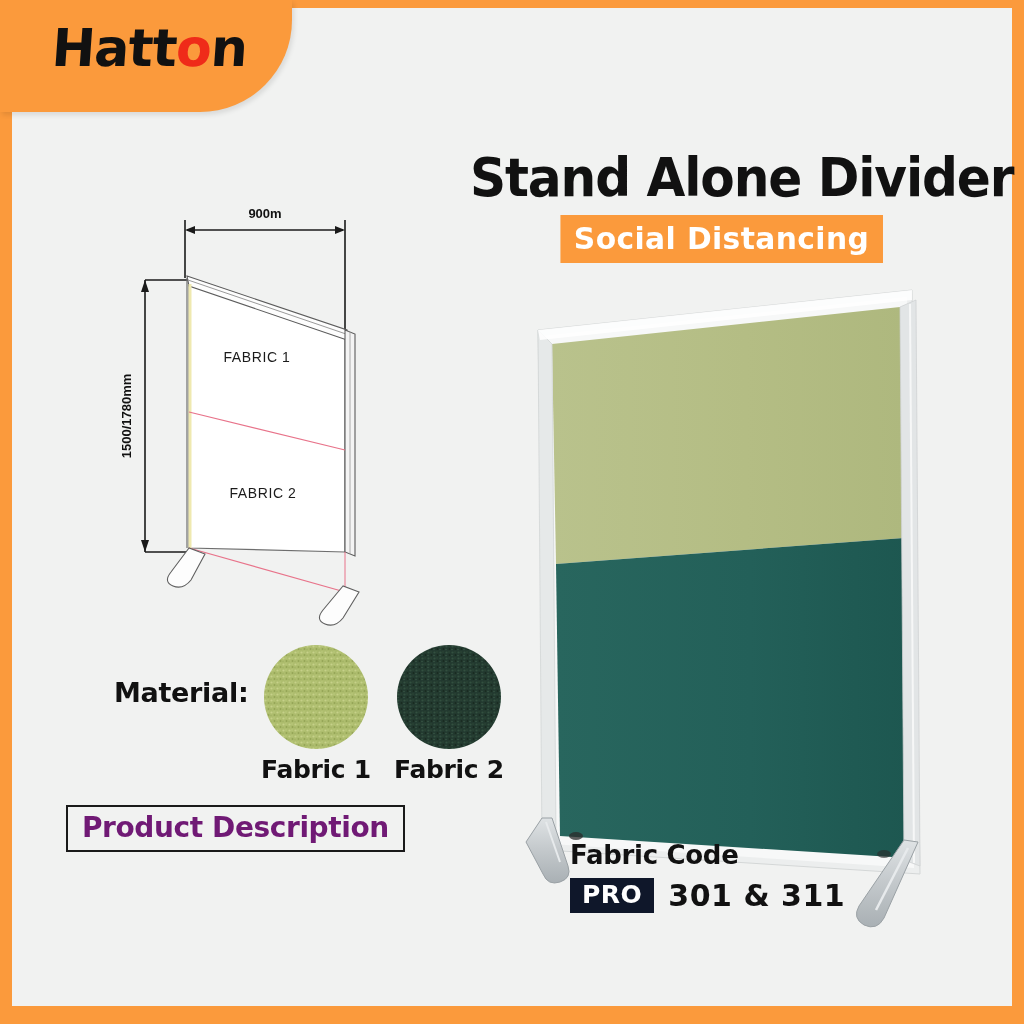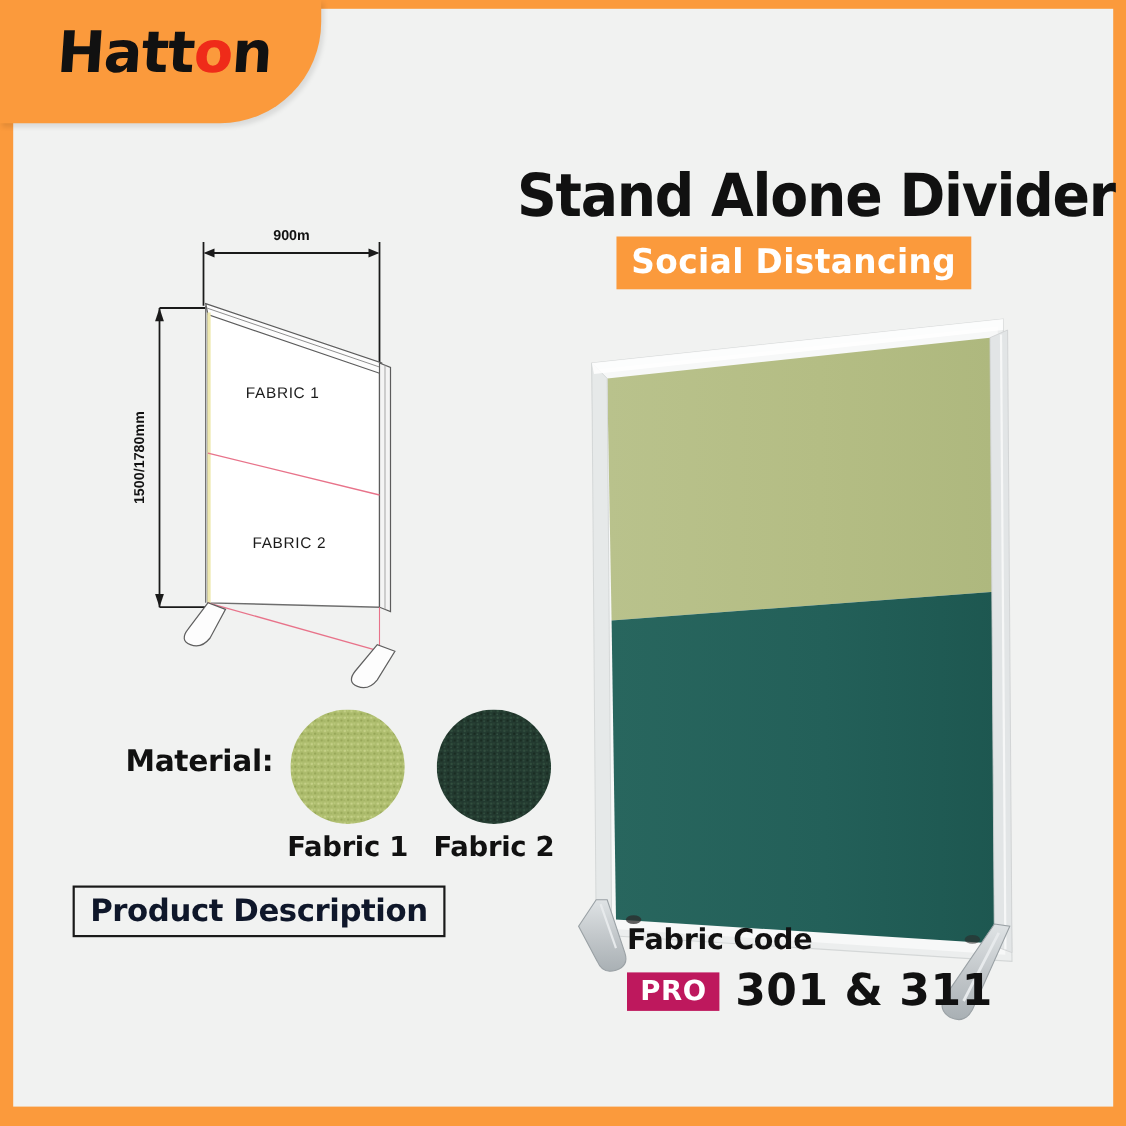--- a/index.html
+++ b/index.html
@@ -106,21 +106,21 @@
   .cap-2{left:265px;}
   
   .desc{
     position:absolute;left:66px;top:805px;width:420px;
   }
   .desc-head{
     display:inline-block;
     border:2px solid #1a1a1a;
     padding:4px 14px 6px 14px;
     font-family:"DejaVu Sans", sans-serif;
-    font-size:28px;font-weight:700;color:#0f172a;
+    font-size:28px;font-weight:700;color:#701a75;
     letter-spacing:-.4px;
   }
   .desc-list{margin-top:14px;}
   .desc-line{
     font-family:"DejaVu Sans", sans-serif;
     font-size:21px;font-weight:700;color:#111;
     letter-spacing:-.3px;line-height:1.52;
     white-space:nowrap;
   }
   .desc-line .big{font-size:25px;}
@@ -135,28 +135,28 @@
     position:absolute;left:570px;top:840px;width:400px;
   }
   .code-head{
     font-family:"DejaVu Sans", sans-serif;
     font-size:26px;font-weight:700;color:#111;letter-spacing:-.3px;
   }
   .code-row{
     margin-top:8px;display:flex;align-items:center;gap:14px;
   }
   .code-badge{
-    background:#be185d;color:#fff;
+    background:#0f172a;color:#fff;
     font-family:"DejaVu Sans", sans-serif;
     font-size:25px;font-weight:700;
     padding:2px 12px 4px 12px;letter-spacing:.5px;
   }
   .code-num{
     font-family:"DejaVu Sans", sans-serif;
-    font-size:40px;font-weight:700;color:#111;letter-spacing:.5px;
+    font-size:30px;font-weight:700;color:#111;letter-spacing:.5px;
   }
 </style>
 </head>
 <body>
 
 <div id="poster">
   <div class="inner"></div>
 
   <div class="logo-banner">
     <div class="logo-text">

